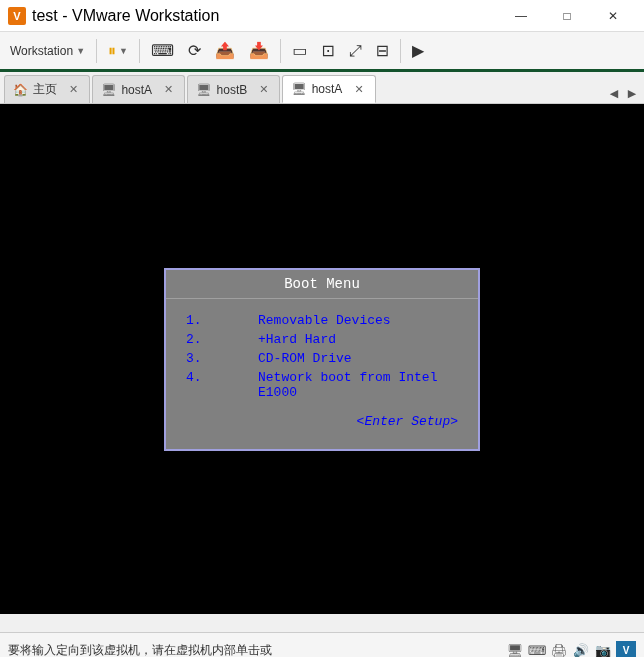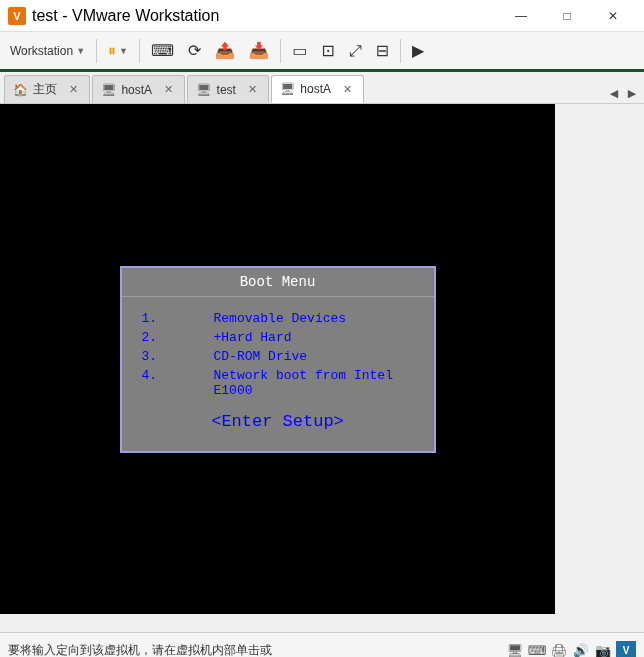--- a/index.html
+++ b/index.html
@@ -144,21 +144,21 @@
       align-items: center;
       justify-content: center;
       cursor: pointer;
       font-size: 11px;
       color: #555;
     }
 
     
     #vm-screen {
       background: #000000;
-      width: 555px;
+      width: 644px;
       height: 510px;
       display: flex;
       align-items: center;
       justify-content: center;
       position: relative;
     }
 
     
     #boot-menu {
       background: #808080;
@@ -187,25 +187,26 @@
     }
     .boot-item .num {
       color: #0000ff;
       min-width: 28px;
     }
     .boot-item .label {
       color: #0000ff;
       margin-left: 44px;
     }
     #boot-enter-setup {
-      text-align: center;
+      text-align: right;
       color: #0000ff;
       font-family: 'Courier New', monospace;
-      font-size: 17px;
+      font-size: 13px;
       padding: 10px 0 10px 0;
+      font-style: italic;
     }
 
     
     #status-bar {
       background: #f5f5f5;
       height: 36px;
       display: flex;
       align-items: center;
       padding: 0 8px;
       border-top: 1px solid #ccc;
@@ -311,21 +312,21 @@
     <span>主页</span>
     <span class="tab-close">✕</span>
   </div>
   <div class="tab">
     <span class="tab-icon">🖥</span>
     <span>hostA</span>
     <span class="tab-close">✕</span>
   </div>
   <div class="tab">
     <span class="tab-icon">🖥</span>
-    <span>test</span>
+    <span>hostB</span>
     <span class="tab-close">✕</span>
   </div>
   <div class="tab active">
     <span class="tab-icon">🖥</span>
     <span>hostA</span>
     <span class="tab-close">✕</span>
   </div>
   <div class="tab-nav">
     <div class="tab-nav-btn">◀</div>
     <div class="tab-nav-btn">▶</div>

